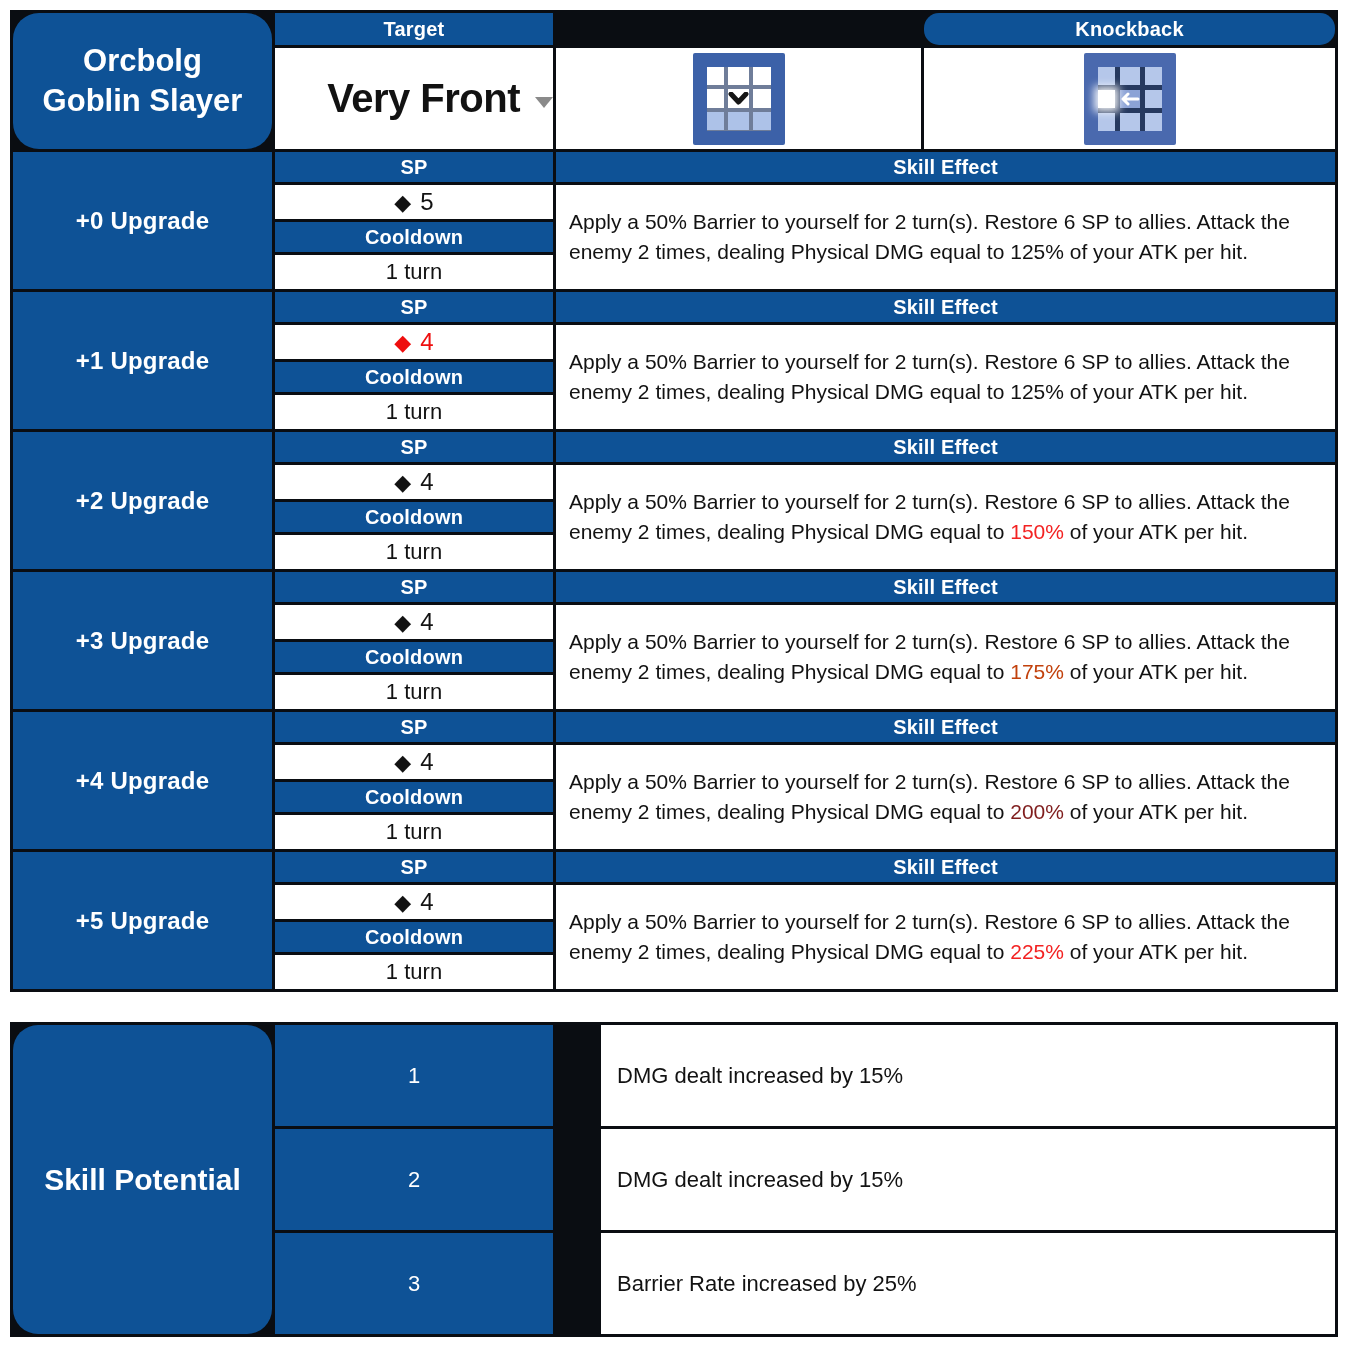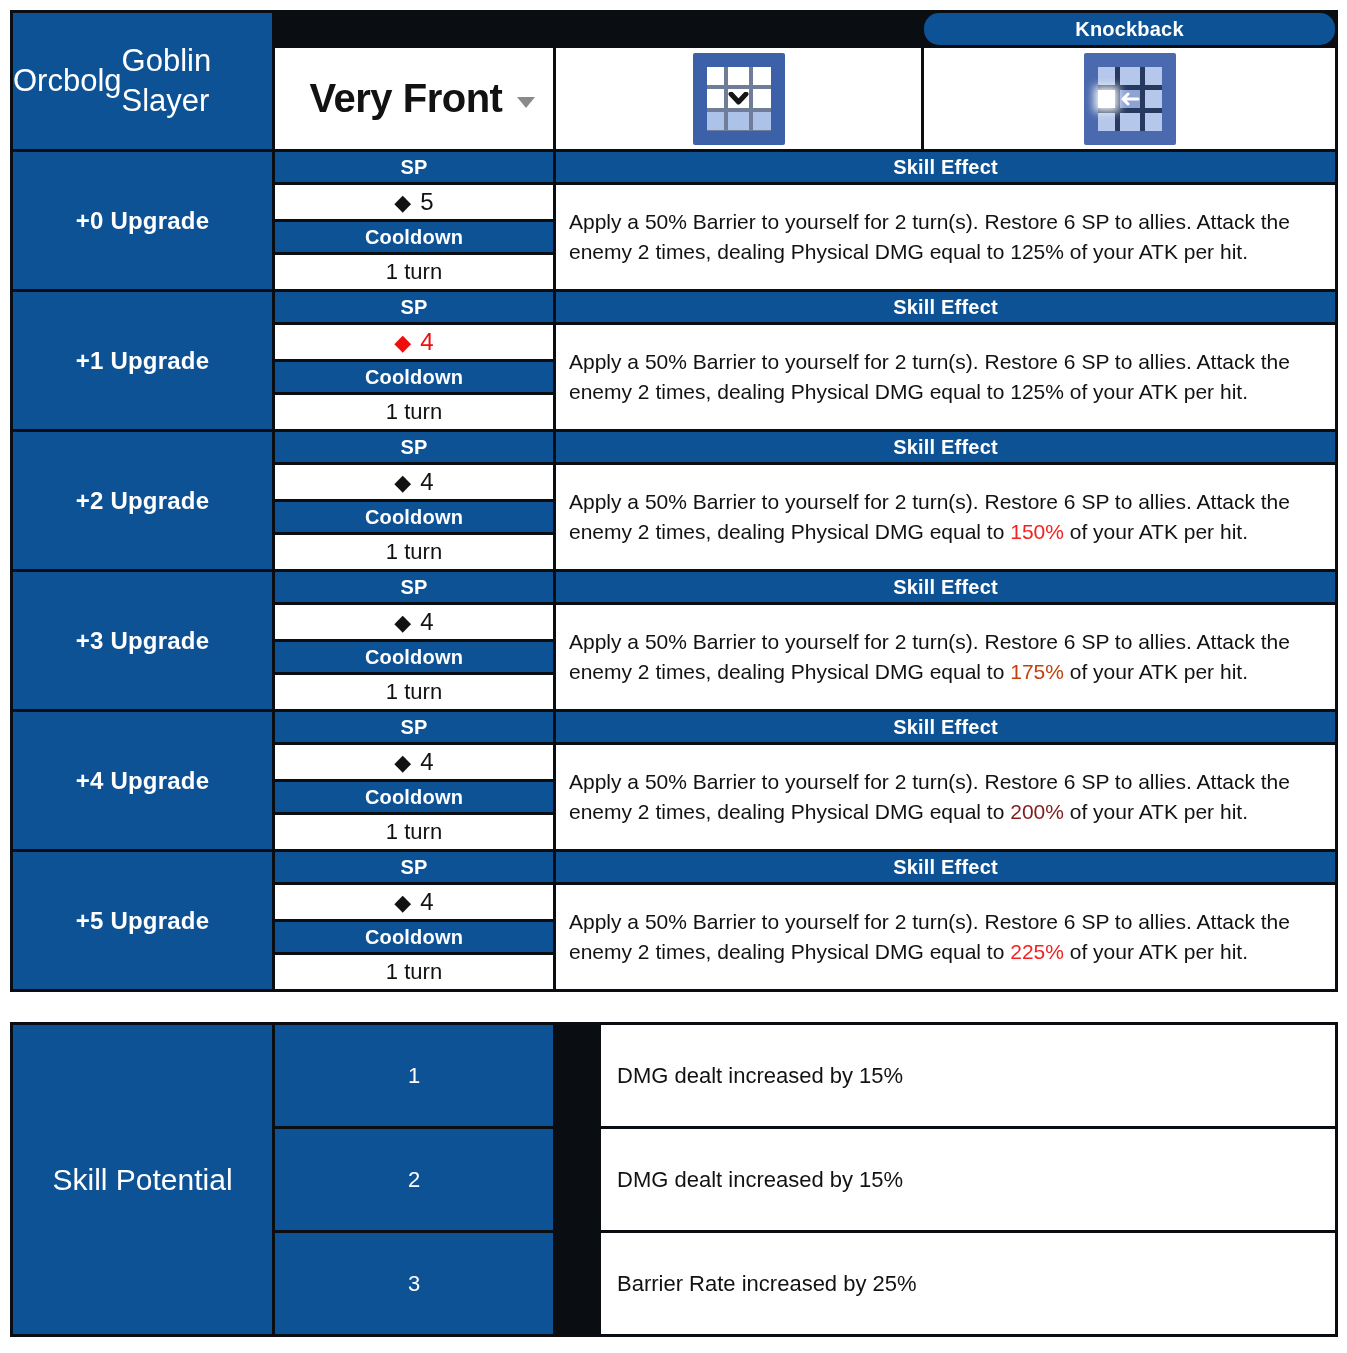--- a/index.html
+++ b/index.html
@@ -15,25 +15,25 @@
   .tbl{width:1328px;border:3px solid #0A0D12;background:#0A0D12;box-sizing:border-box;}
   .main-table{display:flex;flex-direction:column;gap:3px;}
   .band{display:grid;gap:3px;}
   .cell{display:flex;align-items:center;justify-content:center;box-sizing:border-box;}
   .blue{background:#0E5296;color:#ffffff;}
   .white{background:#ffffff;}
   .hdr{font-weight:bold;font-size:20px;letter-spacing:.2px;}
 
   
   .header-band{grid-template-columns:259px 278px 365px 1fr;grid-template-rows:32px 101px;}
-  .title-cell{grid-column:1;grid-row:1/3;flex-direction:row;font-weight:normal;font-size:31px;line-height:1.3;}
+  .title-cell{grid-column:1;grid-row:1/3;flex-direction:column;font-weight:bold;font-size:31px;line-height:1.3;border-radius:26px;}
   .target-hdr{grid-column:2;grid-row:1;}
   .range-hdr{grid-column:3;grid-row:1;}
   .kb-hdr{grid-column:4;grid-row:1;border-radius:15px;}
-  .target-value{grid-column:2;grid-row:2;justify-content:center;padding-left:17px;cursor:pointer;}
+  .target-value{grid-column:2;grid-row:2;justify-content:flex-end;padding-left:17px;cursor:pointer;}
   .tv-text{font-size:40px;font-weight:bold;letter-spacing:-0.5px;color:#121212;white-space:nowrap;}
   .caret{width:0;height:0;border-left:9px solid transparent;border-right:9px solid transparent;
          border-top:11px solid #8a8a8a;margin-left:15px;margin-top:8px;}
   .range-cell{grid-column:3;grid-row:2;}
   .kb-cell{grid-column:4;grid-row:2;}
 
   
   .gicon{width:92px;height:92px;display:flex;align-items:center;justify-content:center;border-radius:2px;}
   .icon-range{background:#3C61A8;}
   .icon-kb{background:#4A69AE;}
@@ -52,36 +52,37 @@
   .sp-val{grid-column:2;grid-row:2;font-size:24px;}
   .sp-val .dia{font-size:22px;margin-right:9px;}
   .cd-hdr{grid-column:2;grid-row:3;}
   .cd-val{grid-column:2;grid-row:4;font-size:22px;}
   .se-hdr{grid-column:3;grid-row:1;}
   .se-text{grid-column:3;grid-row:2/5;justify-content:flex-start;text-align:left;padding:0 13px;}
   .se-text p{margin:0;font-size:21px;line-height:1.45;}
 
   
   .pot-table{margin-top:30px;display:grid;grid-template-columns:259px 278px 1fr;grid-template-rows:101px 101px 101px;gap:3px;}
-  .pot-title{grid-column:1;grid-row:1/4;font-weight:normal;font-size:30px;}
+  .pot-title{grid-column:1;grid-row:1/4;font-weight:bold;font-size:30px;border-radius:25px;}
   .pot-num{font-size:22px;}
   .pot-effect{justify-content:flex-start;padding-left:16px;font-size:22px;margin-left:45px;}
 </style>
 </head>
 <body>
 
 <div class="wrap">
 
   <div class="tbl main-table">
 
     <div class="band header-band">
       <div class="cell blue title-cell">
         <div>Orcbolg</div>
         <div>Goblin Slayer</div>
       </div>
+      <div class="cell blue hdr target-hdr">Target</div>
       <div class="cell blue hdr kb-hdr">Knockback</div>
 
       <div class="cell white target-value">
         <span class="tv-text">Very Front</span>
         <span class="caret"></span>
       </div>
 
       <div class="cell white range-cell">
         <div class="gicon icon-range">
           <div class="rgrid">

